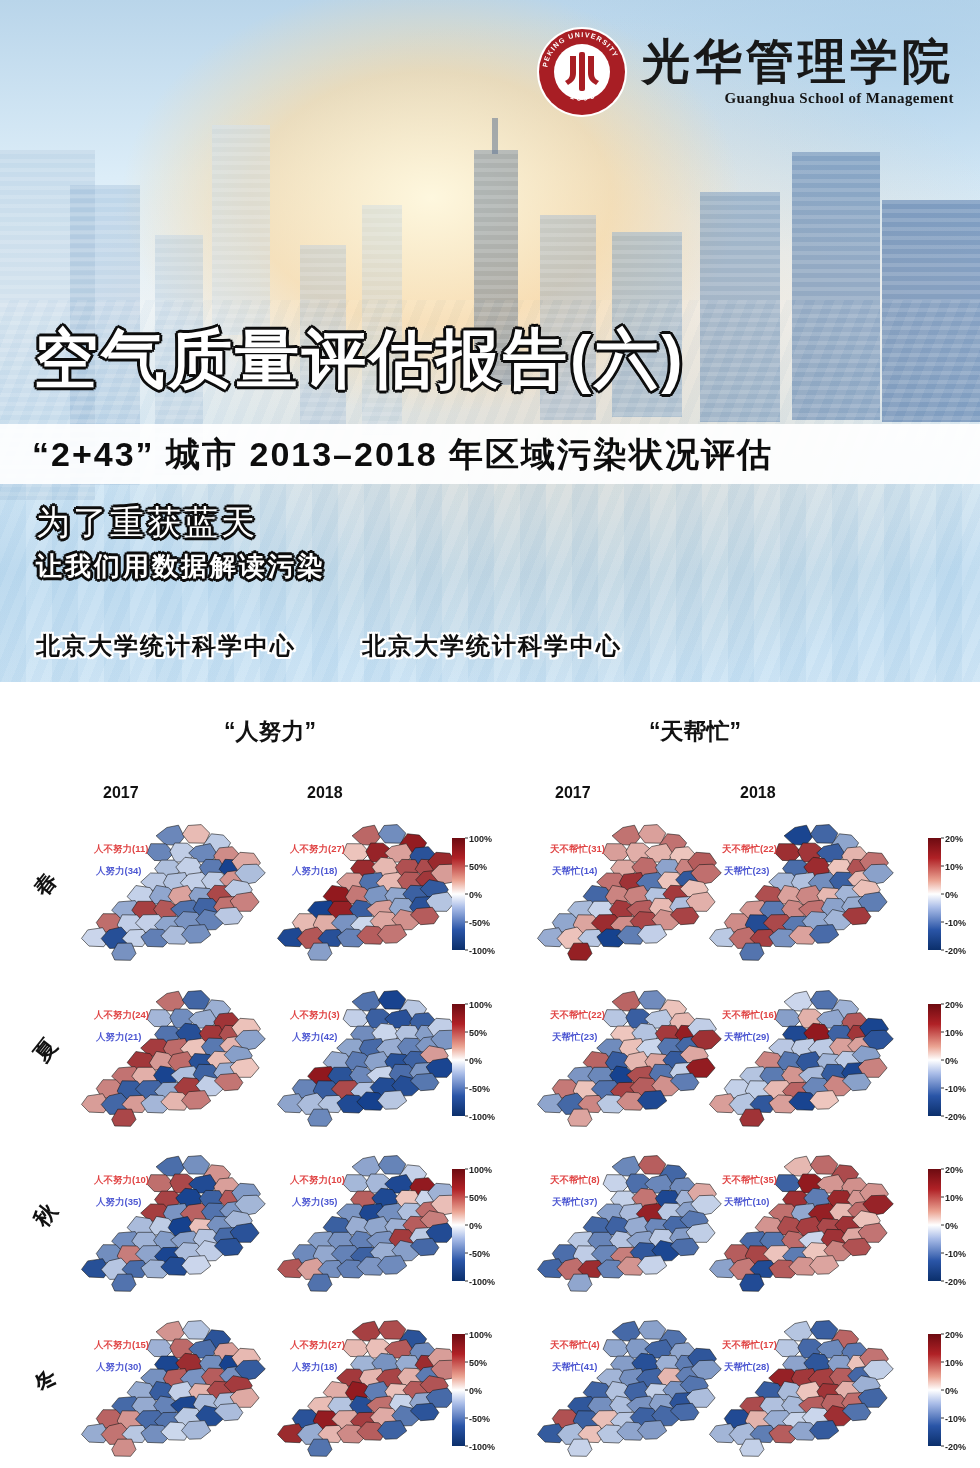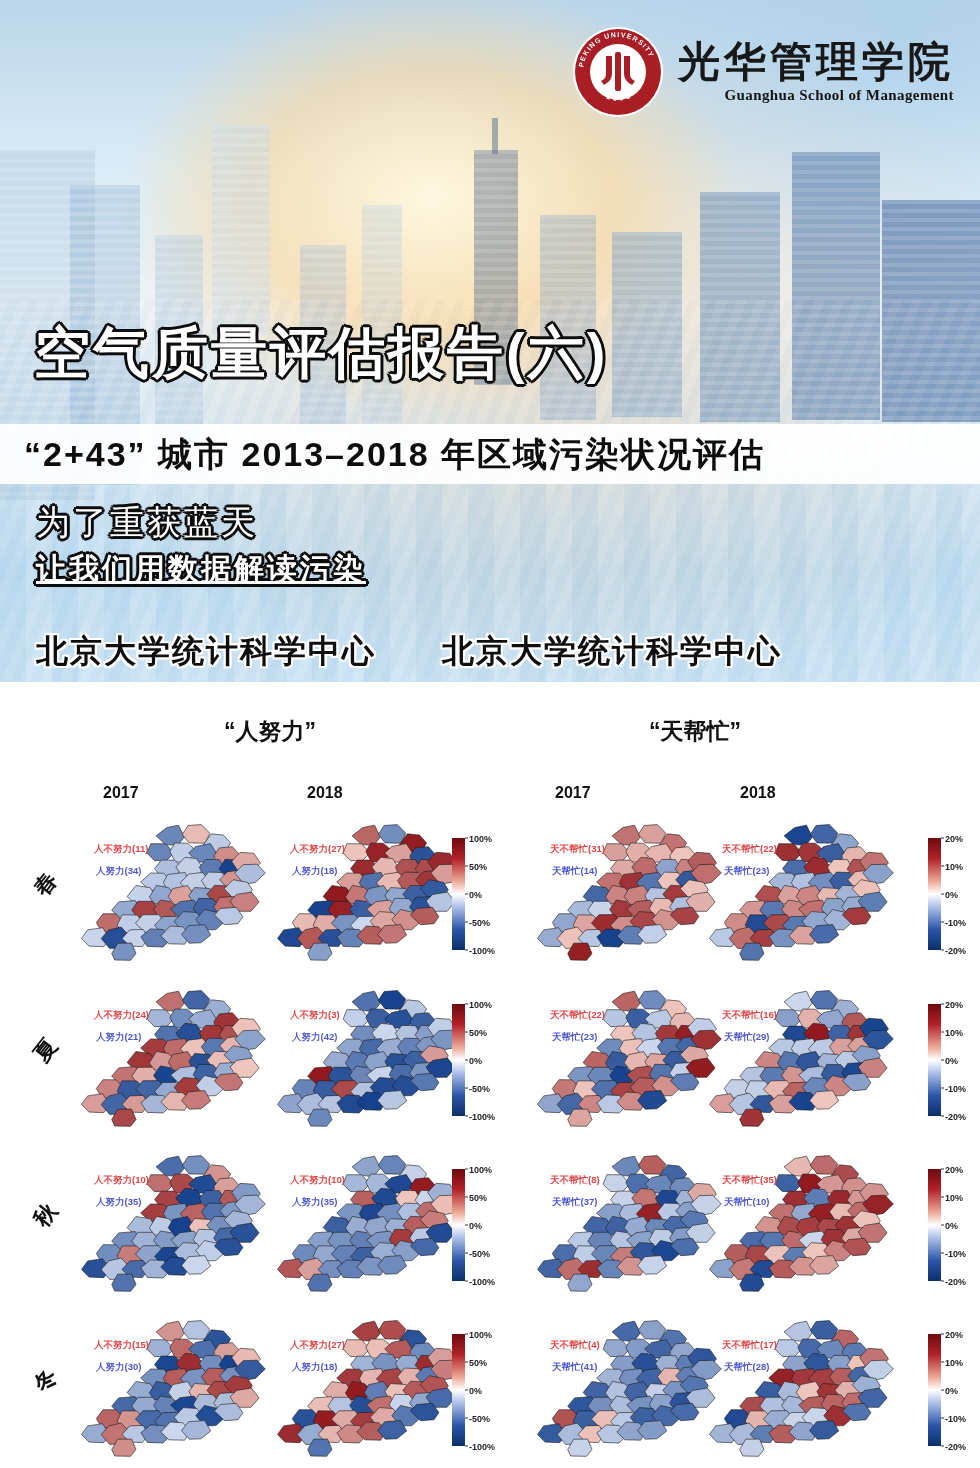--- a/index.html
+++ b/index.html
@@ -14,39 +14,39 @@
       linear-gradient(180deg,#b9d5ea 0%,#dcedf8 26%,#ecf5fb 45%,#d9ebf7 62%,#bfdcf0 84%,#cae3f4 100%);}
   .art{position:absolute;z-index:0;}
   .bld{position:absolute;z-index:0;background-image:repeating-linear-gradient(180deg,rgba(255,255,255,.14) 0 4px,rgba(0,0,0,0) 4px 9px);}
   .streaks{position:absolute;left:0;top:300px;width:980px;height:382px;z-index:0;opacity:.5;
     background:repeating-linear-gradient(112deg,rgba(255,255,255,.14) 0 9px,rgba(130,175,215,.10) 9px 18px);}
   .reflect{position:absolute;left:0;top:480px;width:980px;height:202px;z-index:0;opacity:.6;
     background:repeating-linear-gradient(90deg,rgba(150,190,222,.20) 0 26px,rgba(255,255,255,.12) 26px 52px);}
   
   .logo{position:absolute;top:26px;right:26px;display:flex;align-items:center;gap:14px;z-index:3;}
   .seal{width:92px;height:92px;}
-  .logo-cn{font-family:"Liberation Serif",serif;font-weight:bold;font-size:42px;color:#181818;
+  .logo-cn{font-family:"Liberation Serif",serif;font-weight:bold;font-size:48px;color:#181818;
     letter-spacing:4px;line-height:1.05;}
   .logo-en{font-family:"Liberation Serif",serif;font-weight:bold;font-size:15px;color:#141414;
     text-align:right;margin-top:3px;letter-spacing:.4px;}
   
   .ow{color:#fff;text-shadow:-2px -2px 0 #0d0d0d,2px -2px 0 #0d0d0d,-2px 2px 0 #0d0d0d,2px 2px 0 #0d0d0d,
       0 -3px 0 #0d0d0d,0 3px 0 #0d0d0d,-3px 0 0 #0d0d0d,3px 0 0 #0d0d0d;}
   .ob{color:#0f0f0f;text-shadow:-2px -2px 0 #fff,2px -2px 0 #fff,-2px 2px 0 #fff,2px 2px 0 #fff,
       0 -2px 0 #fff,0 2px 0 #fff,-2px 0 0 #fff,2px 0 0 #fff;}
-  .main-title{position:absolute;left:34px;top:316px;z-index:2;font-size:56px;font-weight:900;
+  .main-title{position:absolute;left:34px;top:316px;z-index:2;font-size:64px;font-weight:900;
     letter-spacing:3px;white-space:nowrap;}
   .sub-band{position:absolute;left:0;top:424px;width:980px;height:60px;z-index:2;
     background:rgba(255,255,255,.92);}
-  .sub-text{position:absolute;left:24px;top:0;line-height:60px;font-size:34px;font-weight:900;
+  .sub-text{position:absolute;left:32px;top:0;line-height:60px;font-size:34px;font-weight:900;
     color:#0d0d0d;letter-spacing:2px;white-space:nowrap;}
   .slogan1{position:absolute;left:36px;top:500px;z-index:2;font-size:34px;font-weight:400;letter-spacing:3px;}
-  .slogan2{position:absolute;left:36px;top:549px;z-index:2;font-size:30px;font-weight:900;letter-spacing:3px;text-decoration:underline;}
+  .slogan2{position:absolute;left:36px;top:549px;z-index:2;font-size:26px;font-weight:900;letter-spacing:3px;}
   .insts{position:absolute;left:36px;top:630px;z-index:2;display:flex;gap:66px;
-    font-size:32px;font-weight:900;letter-spacing:2px;}
+    font-size:24px;font-weight:900;letter-spacing:2px;}
   
   .charts{position:absolute;left:0;top:682px;width:980px;height:786px;background:#fff;padding-left:8px;}
   .group-title{position:absolute;top:34px;width:220px;text-align:center;font-size:23px;
     font-weight:700;color:#111;}
   .gt-left{left:160px;} .gt-right{left:585px;}
   #grid{position:absolute;left:0;top:0;width:980px;height:786px;}
   .year-label{position:absolute;width:80px;font-size:16px;font-weight:700;color:#111;}
   .season-label{position:absolute;width:36px;height:36px;font-size:22px;font-weight:700;color:#111;
     transform:rotate(-52deg);text-align:center;}
 </style>

